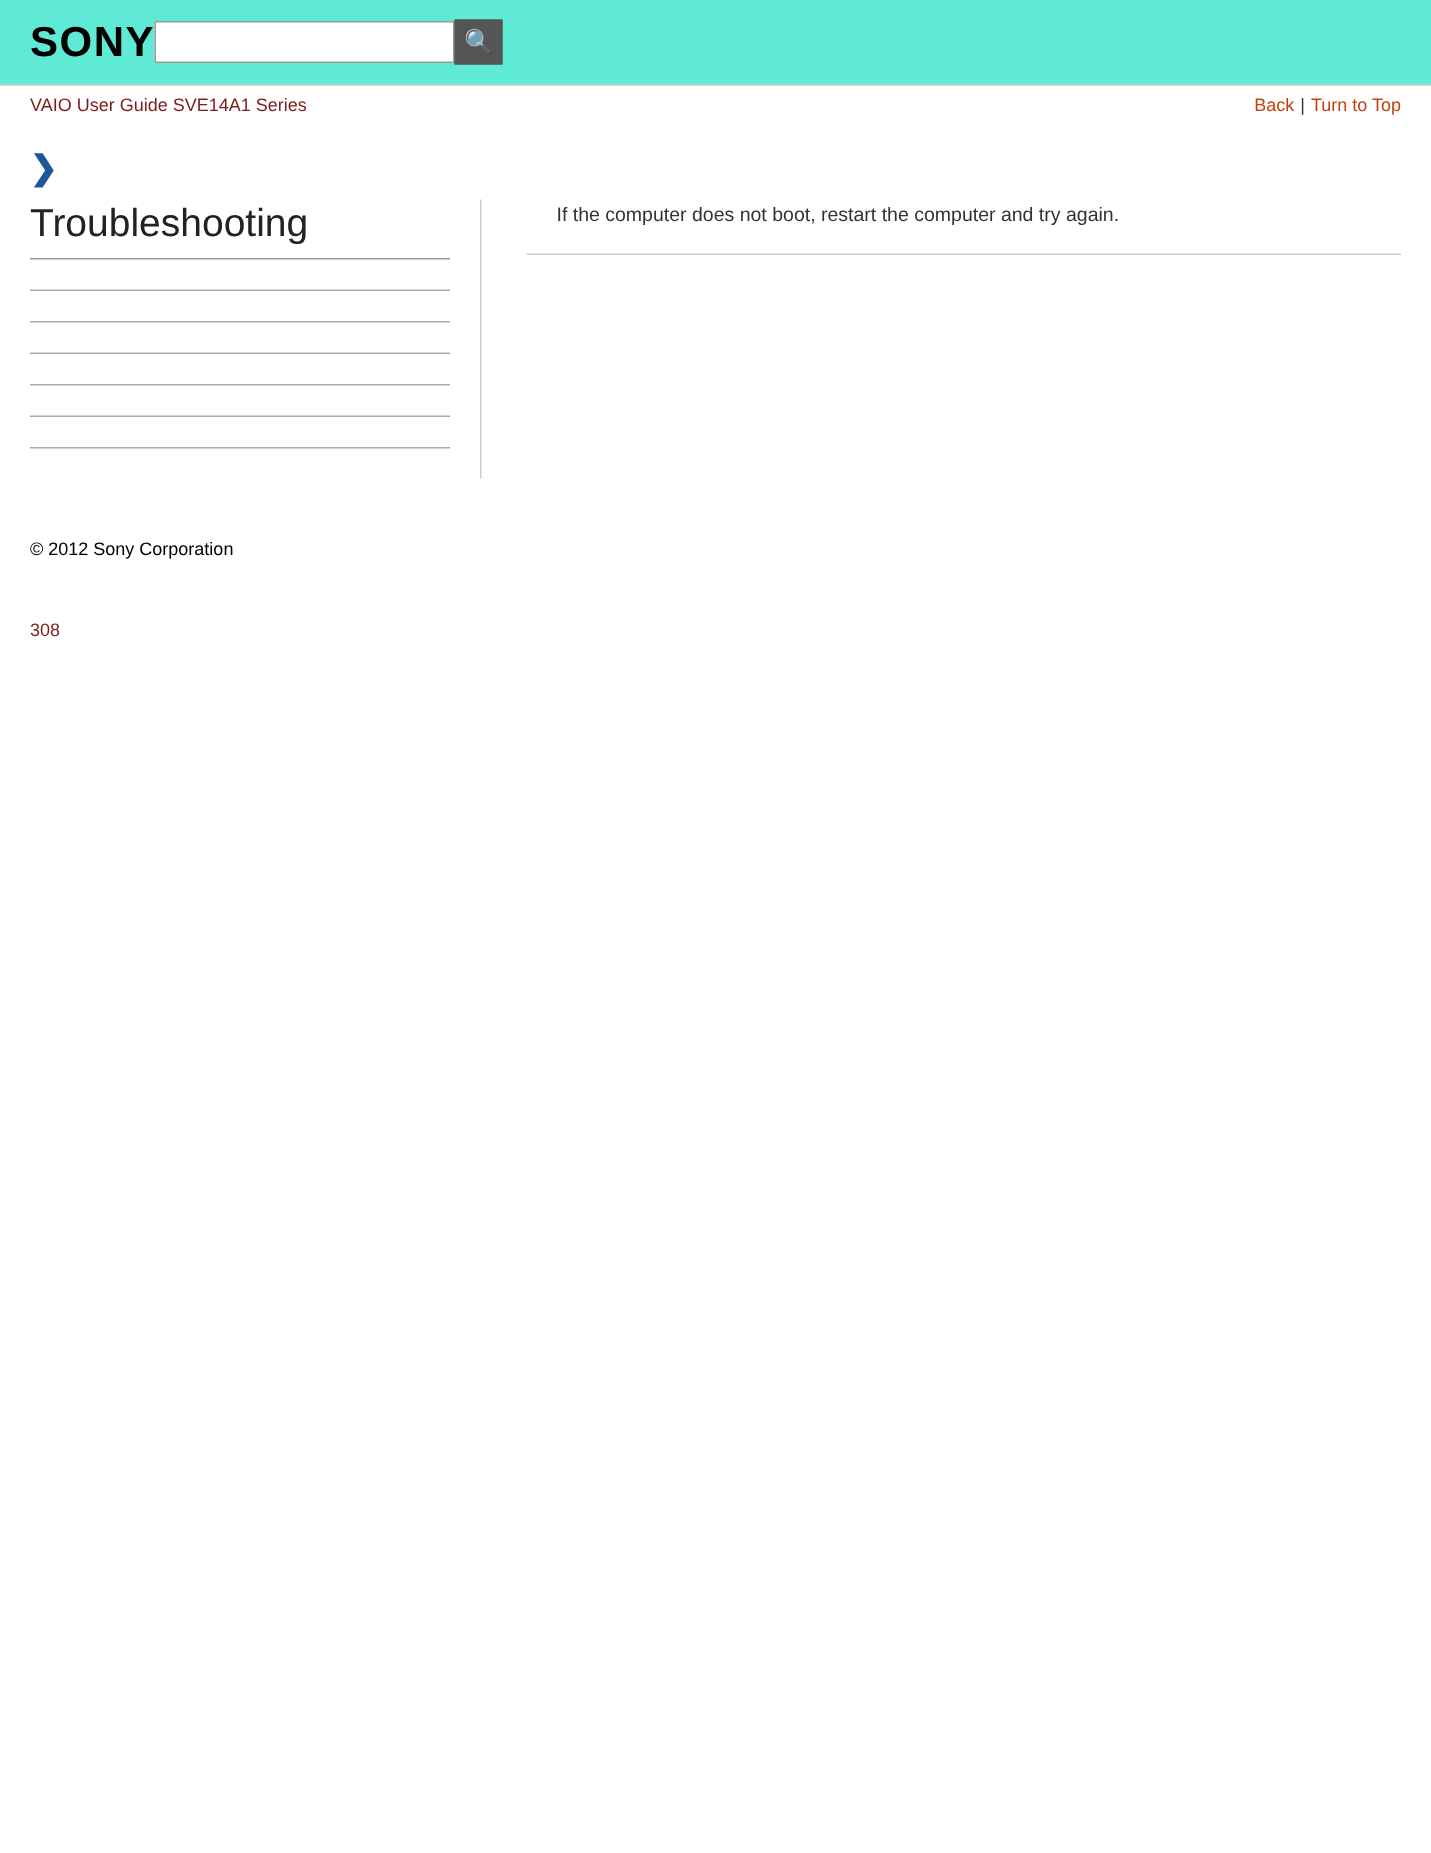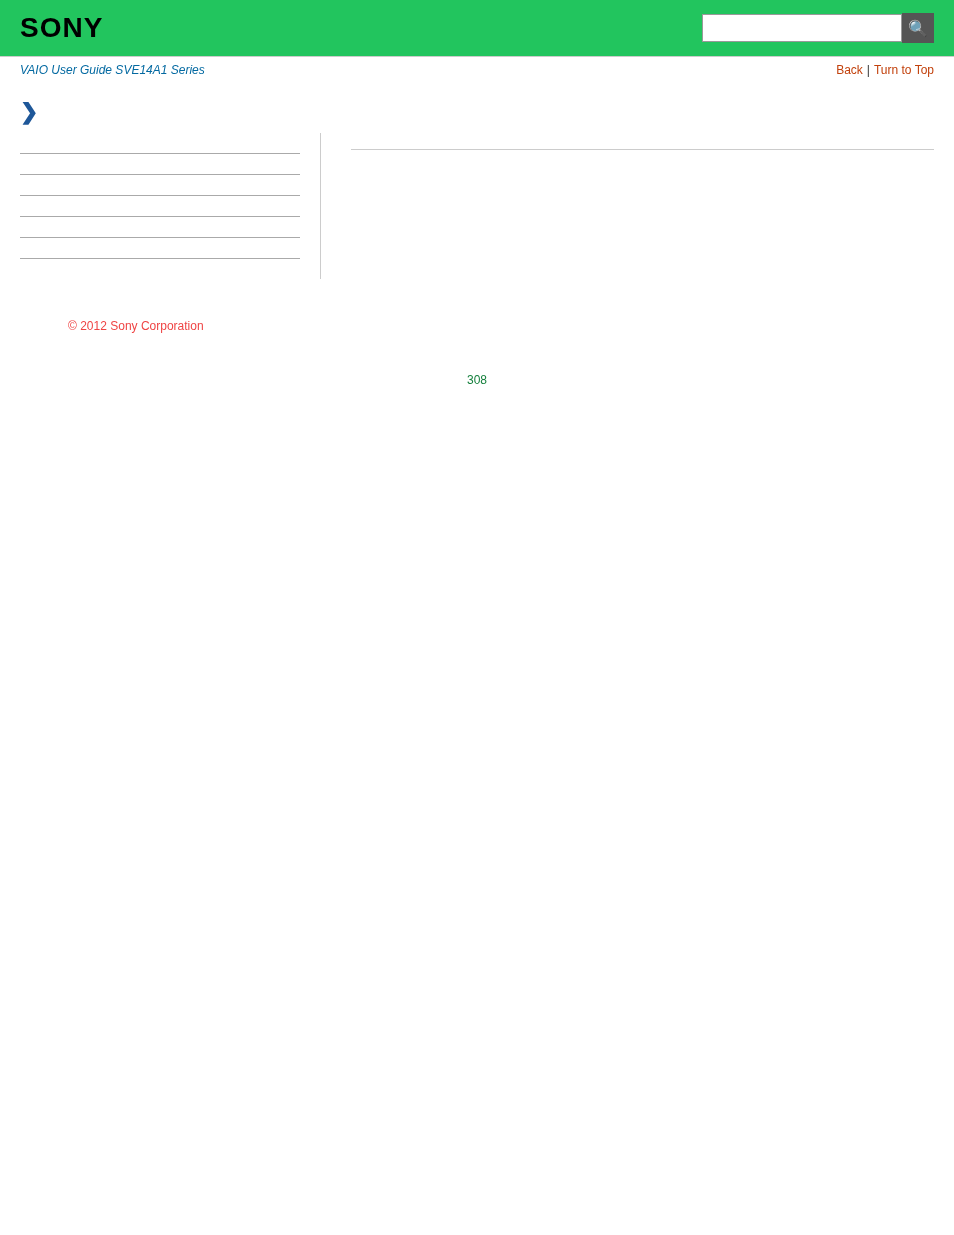--- a/index.html
+++ b/index.html
@@ -14,23 +14,22 @@
       color: #333;
       background: #fff;
       width: 954px;
       min-height: 1235px;
     }
 
     
     .header {
       display: flex;
       align-items: center;
-      justify-content: space-between;
       padding: 12px 20px;
-      background: #22c55e;
+      background: #5eead4;
       border-bottom: 1px solid #ccc;
     }
 
     .sony-logo {
       font-size: 28px;
       font-weight: 900;
       letter-spacing: 1px;
       color: #000;
       font-family: 'Arial Black', Arial, sans-serif;
     }
@@ -65,22 +64,21 @@
     
     .nav-bar {
       display: flex;
       align-items: center;
       justify-content: space-between;
       padding: 6px 20px;
       font-size: 12px;
     }
 
     .nav-breadcrumb {
-      color: #0369a1;
-      font-style: italic;
+      color: #7f1d1d;
     }
 
     .nav-links {
       display: flex;
       gap: 4px;
     }
 
     .nav-link {
       color: #c2410c;
       text-decoration: none;
@@ -157,28 +155,27 @@
     .content-text {
       line-height: 1.5;
       margin-left: 20px;
       margin-bottom: 4px;
     }
 
     
     .footer {
       padding: 40px 20px 20px 20px;
       font-size: 12px;
-      color: #ef4444;
-      margin-left: 48px;
+      color: #000000;
     }
 
     .page-number {
-      text-align: center;
-      font-size: 12px;
-      color: #15803d;
+      text-align: left;
+      font-size: 12px;
+      color: #7f1d1d;
       padding: 20px;
     }
   </style>
 </head>
 <body>
 
 <header class="header">
   <span class="sony-logo">SONY</span>
   <div class="search-area">
     <input class="search-input" type="text" style="">
@@ -197,29 +194,31 @@
   </div>
 </div>
 
 <div class="chevron-area">
   <span class="chevron-icon">❯</span>
 </div>
 
 <div class="main-content">
 
   <div class="sidebar">
+    <h1 class="sidebar-title">Troubleshooting</h1>
     <hr class="sidebar-divider">
     <hr class="sidebar-divider">
     <hr class="sidebar-divider">
     <hr class="sidebar-divider">
     <hr class="sidebar-divider">
     <hr class="sidebar-divider">
   </div>
 
   <div class="content-area">
+    <p class="content-text">If the computer does not boot, restart the computer and try again.</p>
     <hr class="content-separator">
   </div>
 </div>
 
 <div class="footer">
   <span>© 2012 Sony Corporation</span>
 </div>
 
 <div class="page-number">308</div>
 

